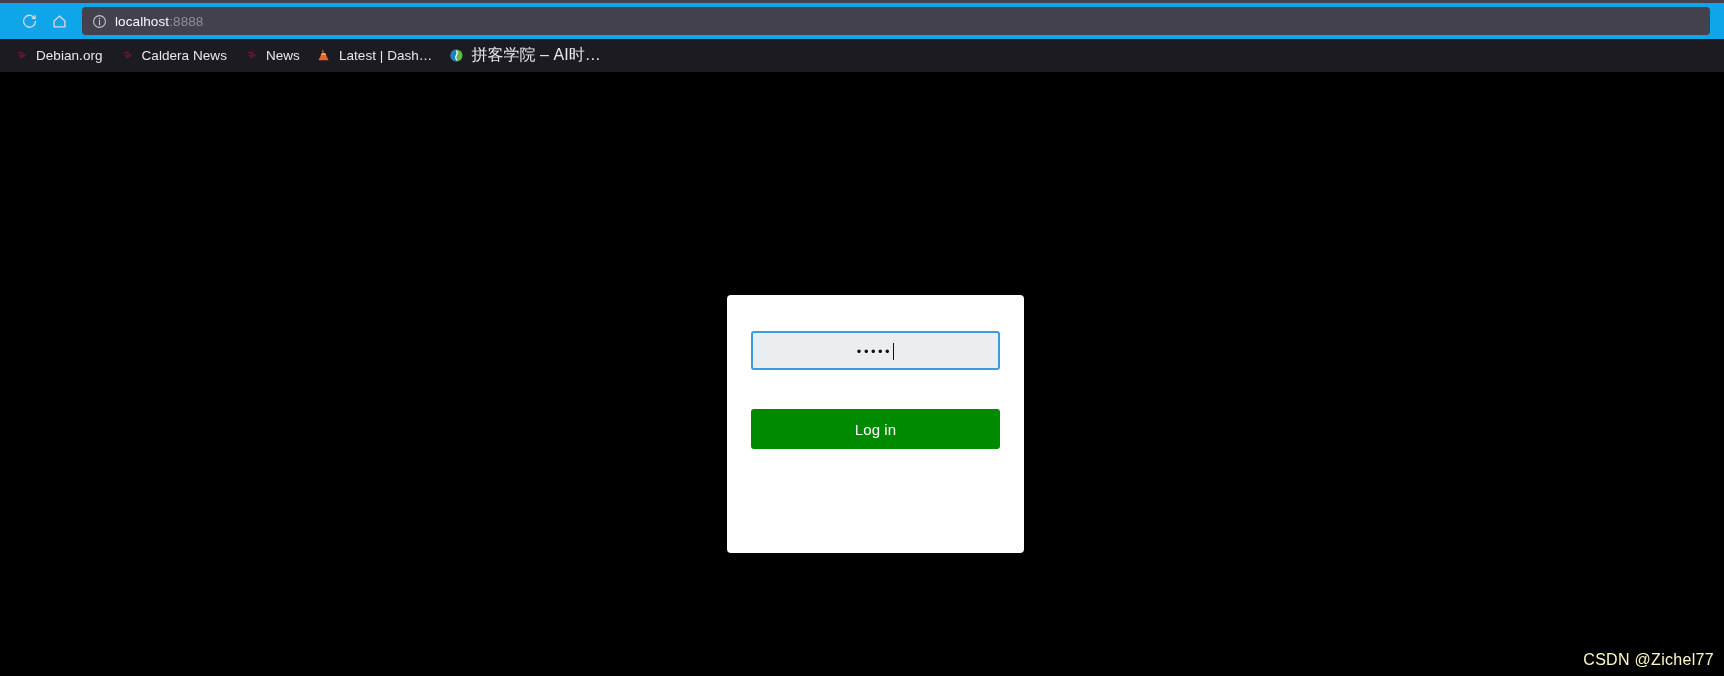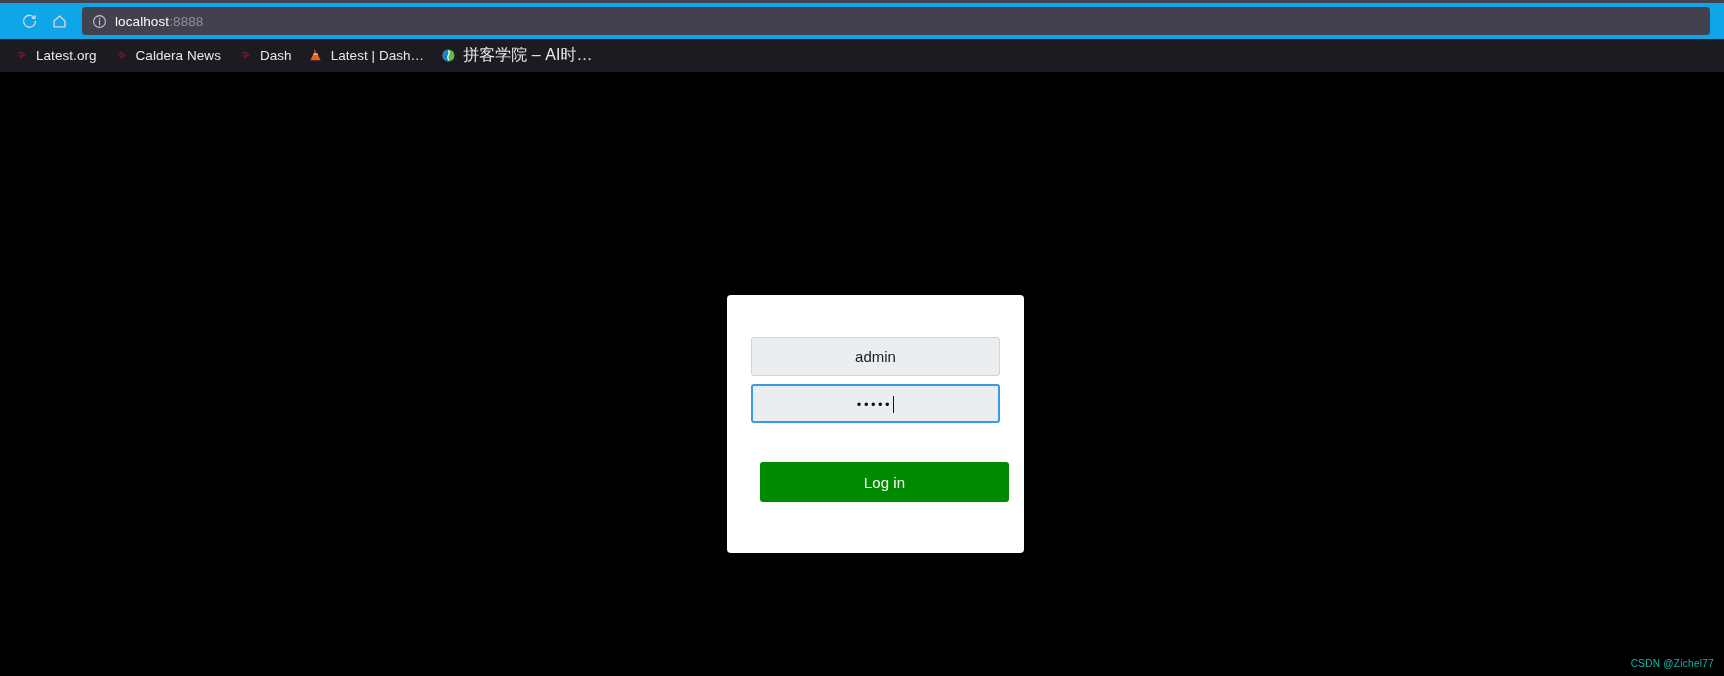--- a/index.html
+++ b/index.html
@@ -186,29 +186,28 @@
     background: #008a00;
     border: none;
     border-radius: 3px;
     color: #ffffff;
     font-size: 15px;
     font-family: "Liberation Sans", sans-serif;
     display: flex;
     align-items: center;
     justify-content: center;
     letter-spacing: 0.1px;
-    margin-left: 9px;
   }
 
   .watermark {
     position: absolute;
     right: 10px;
     bottom: 7px;
-    font-size: 10px;
-    color: #14b8a6;
+    font-size: 16px;
+    color: #fef9c3;
     letter-spacing: 0.3px;
     font-family: "Liberation Sans", sans-serif;
     text-align: center;
   }
 </style>
 </head>
 <body>
 
 <div id="app">
 
@@ -249,21 +248,21 @@
 
     <div class="bm">
       <span class="bm-ico">
         <svg width="14" height="14" viewBox="0 0 16 16">
           <path d="M11.2 7.4c-.2-2.5-2-4.3-4.3-4.3-1.6 0-2.9.8-3.5 2 .8-.9 1.9-1.4 3.1-1.4 2.3 0 4 1.7 4.2 4 .1 1-.2 1.8-.7 2.4.6-.5 1.1-1.5 1.2-2.7z" fill="#d70a53"></path>
           <path d="M9.7 8.2c0-1.8-1.3-3.2-3-3.2-1.1 0-2 .5-2.5 1.3.5-.5 1.2-.8 2-.8 1.6 0 2.8 1.2 2.8 2.9 0 .9-.4 1.6-1 2.1.9-.4 1.7-1.3 1.7-2.3z" fill="#d70a53"></path>
           <path d="M7.9 9c0-1-.8-1.8-1.8-1.8-.6 0-1.1.3-1.4.7.3-.2.6-.3 1-.3.9 0 1.6.7 1.6 1.6 0 .5-.2.9-.6 1.2.7-.2 1.2-.7 1.2-1.4z" fill="#d70a53"></path>
           <path d="M12.3 6.4c.15.55.2 1.1.15 1.6" stroke="#d70a53" stroke-width="0.7" fill="none" stroke-linecap="round"></path>
         </svg>
       </span>
-      <span class="bm-label">Latest.org</span>
+      <span class="bm-label">Debian.org</span>
     </div>
 
     <div class="bm">
       <span class="bm-ico">
         <svg width="14" height="14" viewBox="0 0 16 16">
           <path d="M11.2 7.4c-.2-2.5-2-4.3-4.3-4.3-1.6 0-2.9.8-3.5 2 .8-.9 1.9-1.4 3.1-1.4 2.3 0 4 1.7 4.2 4 .1 1-.2 1.8-.7 2.4.6-.5 1.1-1.5 1.2-2.7z" fill="#d70a53"></path>
           <path d="M9.7 8.2c0-1.8-1.3-3.2-3-3.2-1.1 0-2 .5-2.5 1.3.5-.5 1.2-.8 2-.8 1.6 0 2.8 1.2 2.8 2.9 0 .9-.4 1.6-1 2.1.9-.4 1.7-1.3 1.7-2.3z" fill="#d70a53"></path>
           <path d="M7.9 9c0-1-.8-1.8-1.8-1.8-.6 0-1.1.3-1.4.7.3-.2.6-.3 1-.3.9 0 1.6.7 1.6 1.6 0 .5-.2.9-.6 1.2.7-.2 1.2-.7 1.2-1.4z" fill="#d70a53"></path>
           <path d="M12.3 6.4c.15.55.2 1.1.15 1.6" stroke="#d70a53" stroke-width="0.7" fill="none" stroke-linecap="round"></path>
         </svg>
@@ -273,21 +272,21 @@
 
     <div class="bm">
       <span class="bm-ico">
         <svg width="14" height="14" viewBox="0 0 16 16">
           <path d="M11.2 7.4c-.2-2.5-2-4.3-4.3-4.3-1.6 0-2.9.8-3.5 2 .8-.9 1.9-1.4 3.1-1.4 2.3 0 4 1.7 4.2 4 .1 1-.2 1.8-.7 2.4.6-.5 1.1-1.5 1.2-2.7z" fill="#d70a53"></path>
           <path d="M9.7 8.2c0-1.8-1.3-3.2-3-3.2-1.1 0-2 .5-2.5 1.3.5-.5 1.2-.8 2-.8 1.6 0 2.8 1.2 2.8 2.9 0 .9-.4 1.6-1 2.1.9-.4 1.7-1.3 1.7-2.3z" fill="#d70a53"></path>
           <path d="M7.9 9c0-1-.8-1.8-1.8-1.8-.6 0-1.1.3-1.4.7.3-.2.6-.3 1-.3.9 0 1.6.7 1.6 1.6 0 .5-.2.9-.6 1.2.7-.2 1.2-.7 1.2-1.4z" fill="#d70a53"></path>
           <path d="M12.3 6.4c.15.55.2 1.1.15 1.6" stroke="#d70a53" stroke-width="0.7" fill="none" stroke-linecap="round"></path>
         </svg>
       </span>
-      <span class="bm-label">Dash</span>
+      <span class="bm-label">News</span>
     </div>
 
     <div class="bm">
       <span class="bm-ico">
         <svg width="15" height="15" viewBox="0 0 16 16">
           <path d="M6.3 5.2h3.4L13.4 13H2.6z" fill="#e8632a"></path>
           <path d="M6.3 5.2h3.4l1.1 2.3H5.2z" fill="#f6a13c"></path>
           <path d="M6.9 2.2c.2.9-.3 1.3 0 2.2.2.6.8.8 1.1.3.3-.5.1-1.1-.2-1.6" stroke="#e8632a" stroke-width="0.8" fill="none" stroke-linecap="round"></path>
         </svg>
       </span>
@@ -303,23 +302,20 @@
         </svg>
       </span>
       <span class="bm-label cjk">拼客学院 – AI时…</span>
     </div>
   </div>
 
   <div class="viewport">
 
     <div class="login-card">
 
-      <div class="field username">
-        <span>admin</span>
-      </div>
 
       <div class="field password">
         <span class="pw-mask">•••••</span>
           <span class="caret"></span>
       </div>
 
       <button class="login-btn" type="button">Log in</button>
 
     </div>
 

